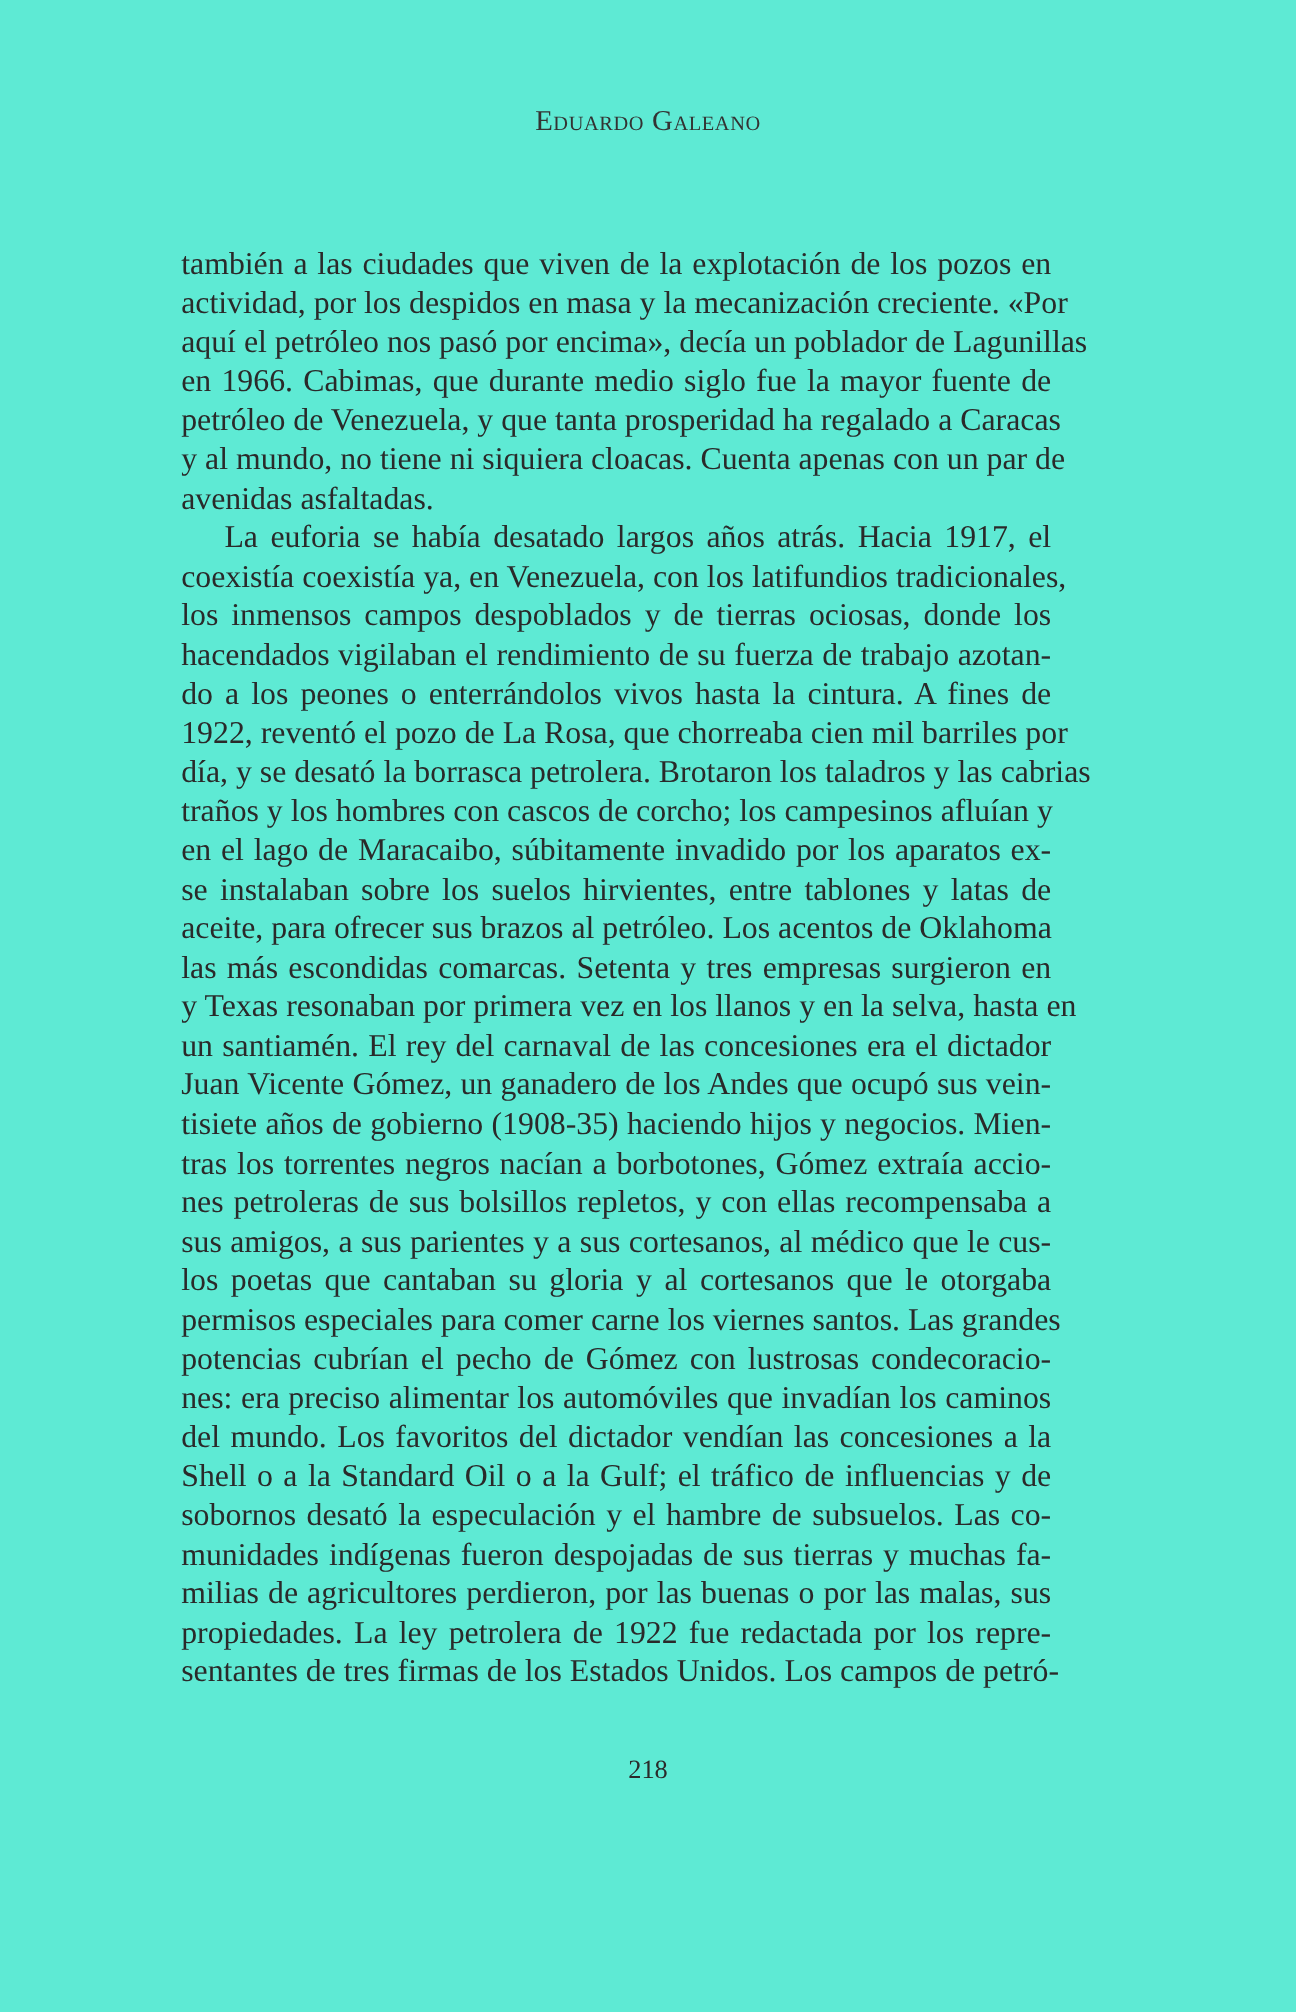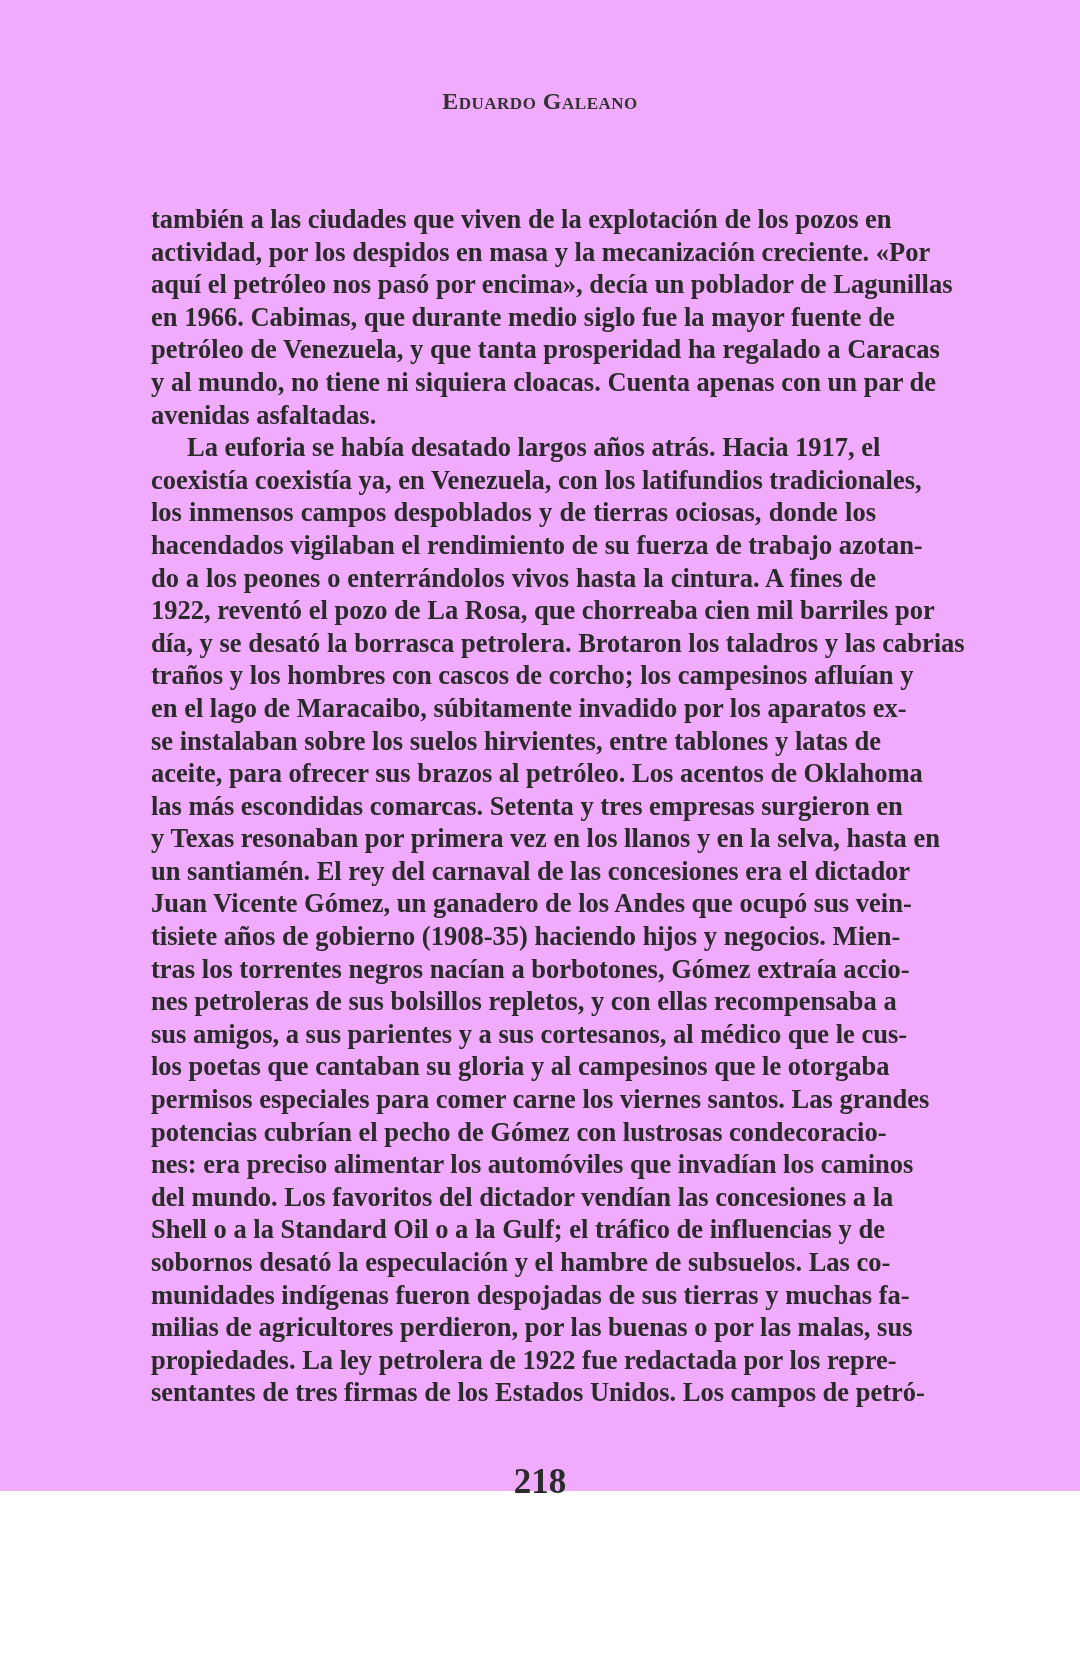--- a/index.html
+++ b/index.html
@@ -1,17 +1,17 @@
 <!DOCTYPE html>
 <html><head>
   <meta charset="utf-8">
   <style>
     html, body { margin: 0; padding: 0; background: #ffffff; }
     body { width: 1080px; height: 1677px; position: relative; overflow: hidden; }
-    .page { position: absolute; left: 0; top: 0; width: 1080px; height: 1491px; background: #f0abfc; color: #2b2b2b; font-weight: bold; }
+    .page { position: absolute; left: 0; top: 0; width: 1080px; height: 1677px; background: #5eead4; color: #2b2b2b; }
     .running-head {
       position: absolute; top: 88px; left: 0; width: 1080px; text-align: center;
       font-family: "Liberation Serif", "DejaVu Serif", serif;
       font-size: 24px; letter-spacing: 0.5px; color: #333;
       font-variant: small-caps;
     }
     .body-text {
       position: absolute; left: 151px; top: 168px; width: 725px;
       font-family: "Liberation Serif", "DejaVu Serif", serif;
       font-size: 26.5px; color: #2a2a2a; margin-top: 35px;
@@ -19,21 +19,21 @@
     .line {
       display: block; height: 32.6px; line-height: 32.6px;
       text-align: justify; text-align-last: justify; white-space: nowrap;
       overflow: visible;
     }
     .line.last { text-align-last: left; }
     .line.indent { padding-left: 36px; }
     .page-number {
       position: absolute; top: 1462px; left: 0; width: 1080px; text-align: center;
       font-family: "Liberation Serif", "DejaVu Serif", serif;
-      font-size: 35px; color: #2a2a2a;
+      font-size: 22px; color: #2a2a2a;
     }
   </style>
 </head>
 <body>
 
 <div class="page">
   <div class="running-head">Eduardo Galeano</div>
 
   <div class="body-text">
     <div id="para-container">
@@ -59,21 +59,21 @@
           <span class="line">se instalaban sobre los suelos hirvientes, entre tablones y latas de</span>
           <span class="line">aceite, para ofrecer sus brazos al petróleo. Los acentos de Oklahoma</span>
           <span class="line">las más escondidas comarcas. Setenta y tres empresas surgieron en</span>
           <span class="line">y Texas resonaban por primera vez en los llanos y en la selva, hasta en</span>
           <span class="line">un santiamén. El rey del carnaval de las concesiones era el dictador</span>
           <span class="line">Juan Vicente Gómez, un ganadero de los Andes que ocupó sus vein-</span>
           <span class="line">tisiete años de gobierno (1908-35) haciendo hijos y negocios. Mien-</span>
           <span class="line">tras los torrentes negros nacían a borbotones, Gómez extraía accio-</span>
           <span class="line">nes petroleras de sus bolsillos repletos, y con ellas recompensaba a</span>
           <span class="line">sus amigos, a sus parientes y a sus cortesanos, al médico que le cus-</span>
-          <span class="line">los poetas que cantaban su gloria y al campesinos que le otorgaba</span>
+          <span class="line">los poetas que cantaban su gloria y al cortesanos que le otorgaba</span>
           <span class="line">permisos especiales para comer carne los viernes santos. Las grandes</span>
           <span class="line">potencias cubrían el pecho de Gómez con lustrosas condecoracio-</span>
           <span class="line">nes: era preciso alimentar los automóviles que invadían los caminos</span>
           <span class="line">del mundo. Los favoritos del dictador vendían las concesiones a la</span>
           <span class="line">Shell o a la Standard Oil o a la Gulf; el tráfico de influencias y de</span>
           <span class="line">sobornos desató la especulación y el hambre de subsuelos. Las co-</span>
           <span class="line">munidades indígenas fueron despojadas de sus tierras y muchas fa-</span>
           <span class="line">milias de agricultores perdieron, por las buenas o por las malas, sus</span>
           <span class="line">propiedades. La ley petrolera de 1922 fue redactada por los repre-</span>
           <span class="line">sentantes de tres firmas de los Estados Unidos. Los campos de petró-</span>

